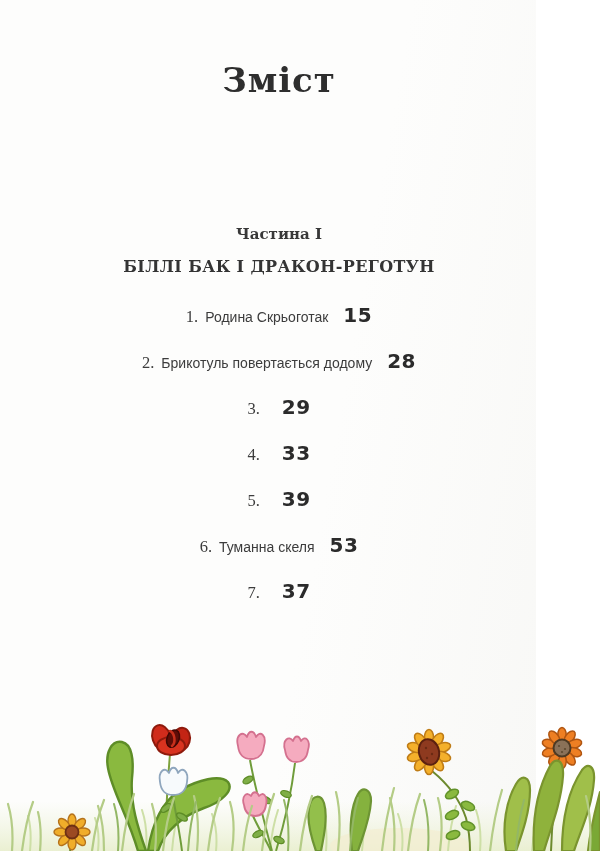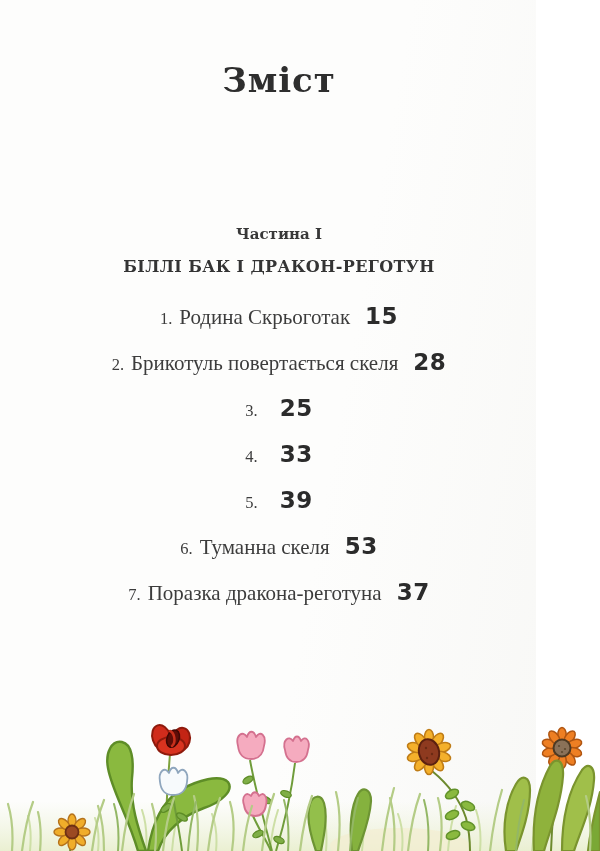--- a/index.html
+++ b/index.html
@@ -35,26 +35,26 @@
   .chapters { list-style: none; margin: 26px 0 0 0; padding: 0; }
   .chapter {
     display: flex; justify-content: center; align-items: baseline;
     height: 26px; margin-bottom: 20px;
   }
   .ch-num {
     font-family: "Liberation Serif", serif;
     font-size: 16.5px; color: #3c3c3c; margin-right: 7px;
   }
   .ch-title {
-    font-family: Liberation Serif, serif;
-    font-size: 21px; color: #3c3c3c; text-align: right;
+    font-family: Liberation Sans, sans-serif;
+    font-size: 14px; color: #3c3c3c; text-align: right;
   }
   .ch-page {
     font-family: "DejaVu Sans", sans-serif;
-    font-weight: 700; font-size: 23px; color: #2b2b2b;
+    font-weight: 700; font-size: 20px; color: #2b2b2b;
     margin-left: 15px; letter-spacing: 0.5px;
   }
   .meadow {
     position: absolute; left: 0; bottom: 0; width: 600px; height: 135px;
     display: block;
   }
 </style>
 </head>
 <body>
 
@@ -66,43 +66,42 @@
     <div class="part-title">БІЛЛІ БАК І ДРАКОН-РЕГОТУН</div>
 
     <ul class="chapters">
       <li class="chapter">
         <span class="ch-num">1.</span>
         <span class="ch-title">Родина Скрьоготак</span>
         <span class="ch-page">15</span>
       </li>
       <li class="chapter">
         <span class="ch-num">2.</span>
-        <span class="ch-title">Брикотуль повертається скеля</span>
+        <span class="ch-title">Брикотуль повертається додому</span>
         <span class="ch-page">28</span>
       </li>
       <li class="chapter">
         <span class="ch-num">3.</span>
-        <span class="ch-page">25</span>
+        <span class="ch-page">29</span>
       </li>
       <li class="chapter">
         <span class="ch-num">4.</span>
         <span class="ch-page">33</span>
       </li>
       <li class="chapter">
         <span class="ch-num">5.</span>
         <span class="ch-page">39</span>
       </li>
       <li class="chapter">
         <span class="ch-num">6.</span>
         <span class="ch-title">Туманна скеля</span>
         <span class="ch-page">53</span>
       </li>
       <li class="chapter">
         <span class="ch-num">7.</span>
-        <span class="ch-title">Поразка дракона-реготуна</span>
         <span class="ch-page">37</span>
       </li>
     </ul>
   </div>
 
   <svg class="meadow" viewBox="0 0 600 135" aria-hidden="true">
     <defs>
       <linearGradient id="ground" x1="0" y1="0" x2="0" y2="1">
         <stop offset="0" stop-color="#edf2da" stop-opacity="0"></stop>
         <stop offset="1" stop-color="#e9efcf" stop-opacity="0.95"></stop>

